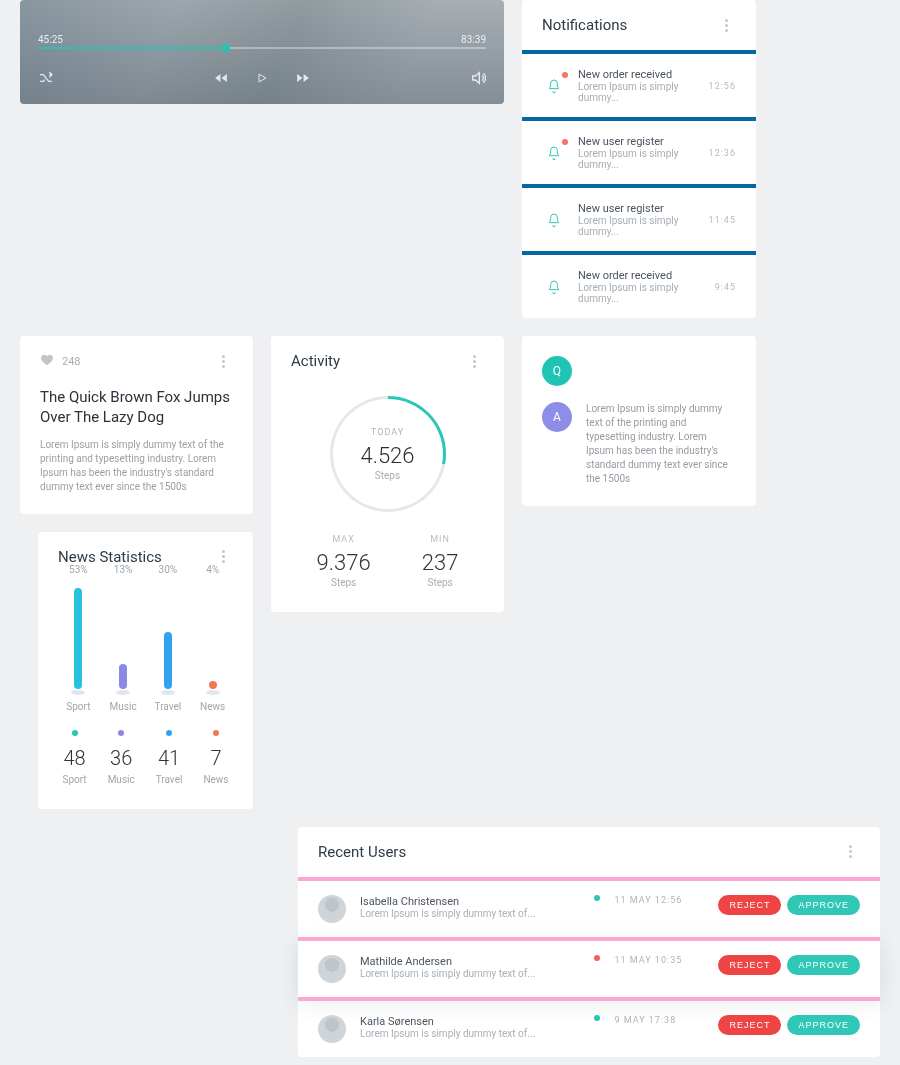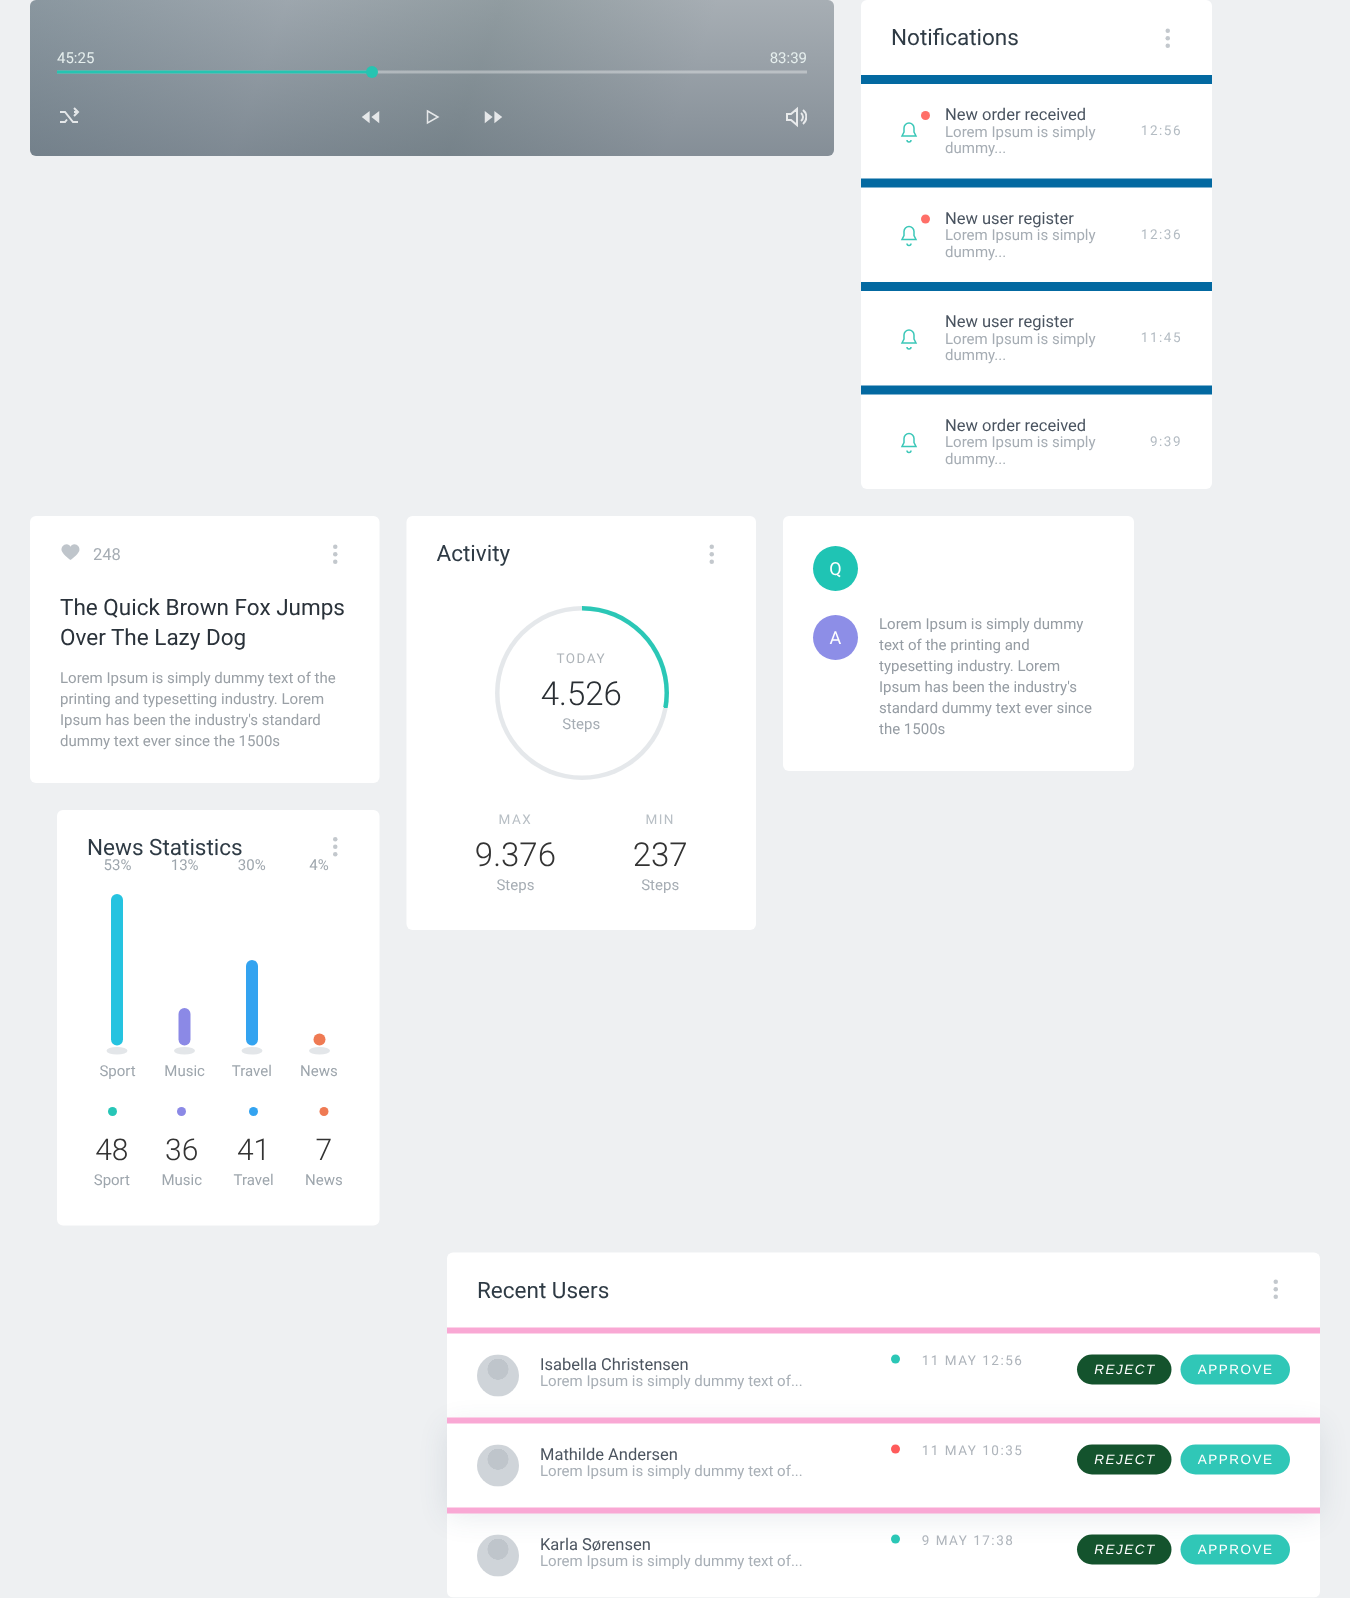--- a/index.html
+++ b/index.html
@@ -39,21 +39,21 @@
 .ring-inner{position:absolute;inset:0;display:flex;flex-direction:column;align-items:center;justify-content:center;}
 .ring-inner .lbl{font-size:9px;letter-spacing:1px;color:#aeb4b9;}
 .ring-inner .big{font-size:22px;color:#2a2f34;font-weight:300;margin:6px 0 2px;}
 .act-stats{display:flex;justify-content:space-around;padding:14px 20px 24px;}
 .stat{text-align:center;}
 .stat .lbl{font-size:9px;letter-spacing:1px;color:#b8bfc5;}
 .stat .big{font-size:22px;font-weight:300;margin:6px 0 2px;}
 
 
 .notif { grid-column:span 4; }
-.notif-item{display:flex;align-items:center;gap:12px;padding:14px 20px;border-top:6px solid #0369a1;}
+.notif-item{display:flex;align-items:center;gap:12px;padding:14px 20px;border-top:4px solid #0369a1;}
 .nbell{width:24px;height:24px;display:flex;align-items:center;justify-content:center;color:#3bc7b8;position:relative;}
 .nbell.has::after{content:"";position:absolute;top:-2px;right:-2px;width:6px;height:6px;border-radius:50%;background:#ff6f68;}
 .ntxt{flex:1;}
 .ntitle{font-size:11px;color:#4a5460;}
 .ntime{font-size:9px;color:#b4bcc3;letter-spacing:1px;}
 
 
 .news { grid-column:span 4;margin-left:18px; }
 .bars{display:flex;justify-content:space-around;align-items:flex-end;height:130px;padding:10px 18px 0;}
 .bar-col{display:flex;flex-direction:column;align-items:center;width:46px;}
@@ -81,23 +81,23 @@
 .r-row{display:flex;align-items:flex-start;padding:14px 20px;border-top:4px solid #f9a8d4;gap:14px;}
 .r-row.hl{box-shadow:0 6px 20px rgba(60,80,110,.12);}
 .avatar{min-width:28px;width:28px;height:28px;border-radius:50%;background:#d6dbe0 radial-gradient(circle at 50% 35%,#bfc5cb 0 30%,#cfd4d9 31% 100%);}
 .r-info{flex:1;}
 .r-name{font-size:11px;color:#4c5560;}
 .r-desc{font-size:10px;color:#a8afb6;}
 .r-dot{width:6px;height:6px;border-radius:50%;}
 .r-time{font-size:9px;color:#aeb4bb;letter-spacing:1px;width:90px;}
 .btns{display:flex;gap:6px;}
 .btn{font-size:9px;letter-spacing:1px;padding:5px 11px;border-radius:12px;color:#fff;border:none;}
-.btn.rej{background:#14532d;font-style:italic;}
+.btn.rej{background:#ef4444;}
 .btn.app{background:#30c7b7;}
-.col8 {width:536px;} .col4{width:234px;}
+.col8 {width:484px;} .col4{width:234px;}
 </style>
 </head>
 <body>
 
 <div style="display:flex;gap:18px;">
   <div class="video col8">
     <span class="tc left">45:25</span>
     <span class="tc right">83:39</span>
     <div class="track">
         <div class="fill"></div>
@@ -182,21 +182,21 @@
         <div class="notif-item">
       <div class="nbell ">
         <svg width="16" height="16" viewBox="0 0 24 24" fill="none" stroke="currentColor" stroke-width="1.5">
               <path d="M12 3a5 5 0 015 5v4l2 4H5l2-4V8a5 5 0 015-5zM10 20a2 2 0 004 0"></path>
             </svg>
       </div>
       <div class="ntxt">
         <div class="ntitle">New order received</div>
         <div class="small-grey">Lorem Ipsum is simply dummy...</div>
       </div>
-      <div class="ntime">9:39</div>
+      <div class="ntime">9:45</div>
     </div>
       </div>
   </div>
 </div>
 
 <div style="display:flex;gap:18px;margin-top:18px;">
   <div style="width:233px;display:flex;flex-direction:column;gap:18px;">
     <div class="card post">
       <div class="top">
         <div class="likes">

